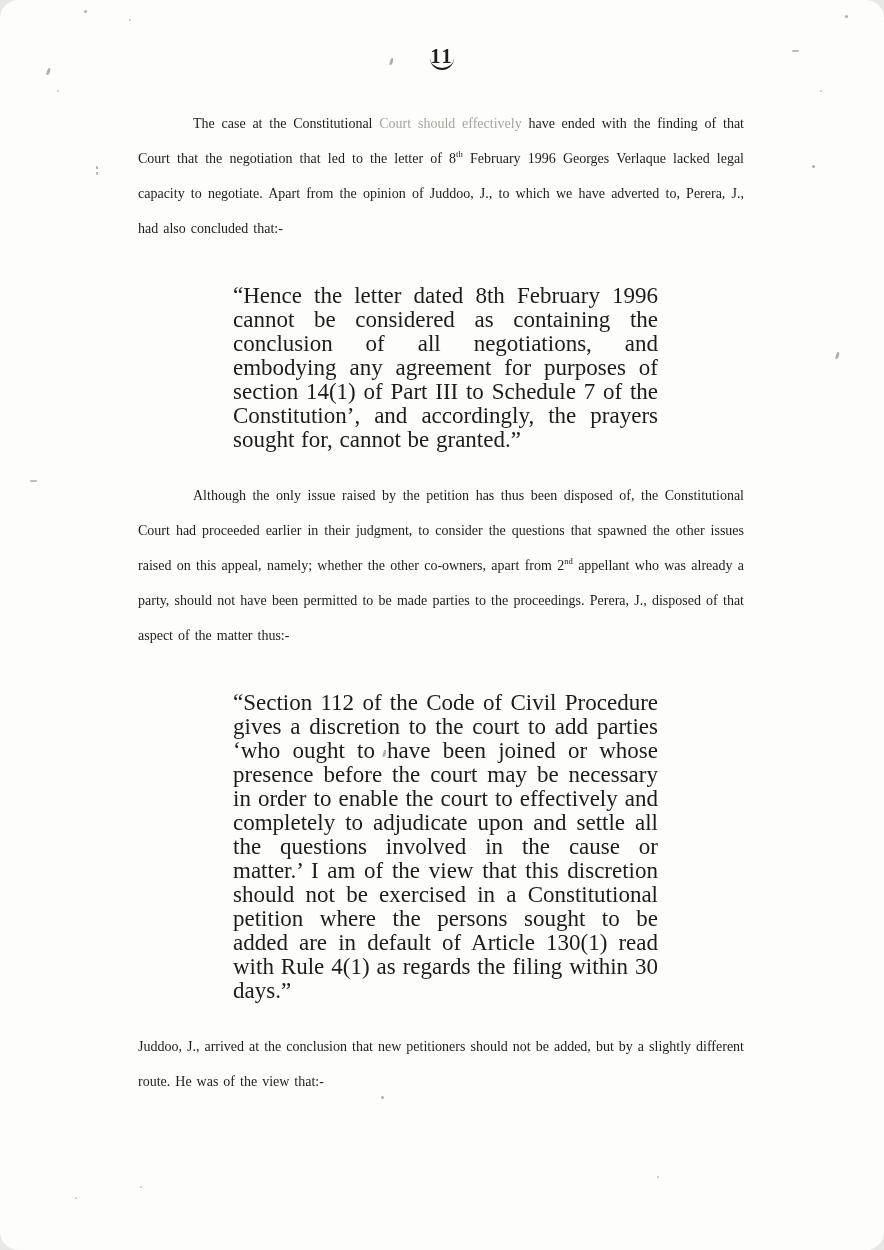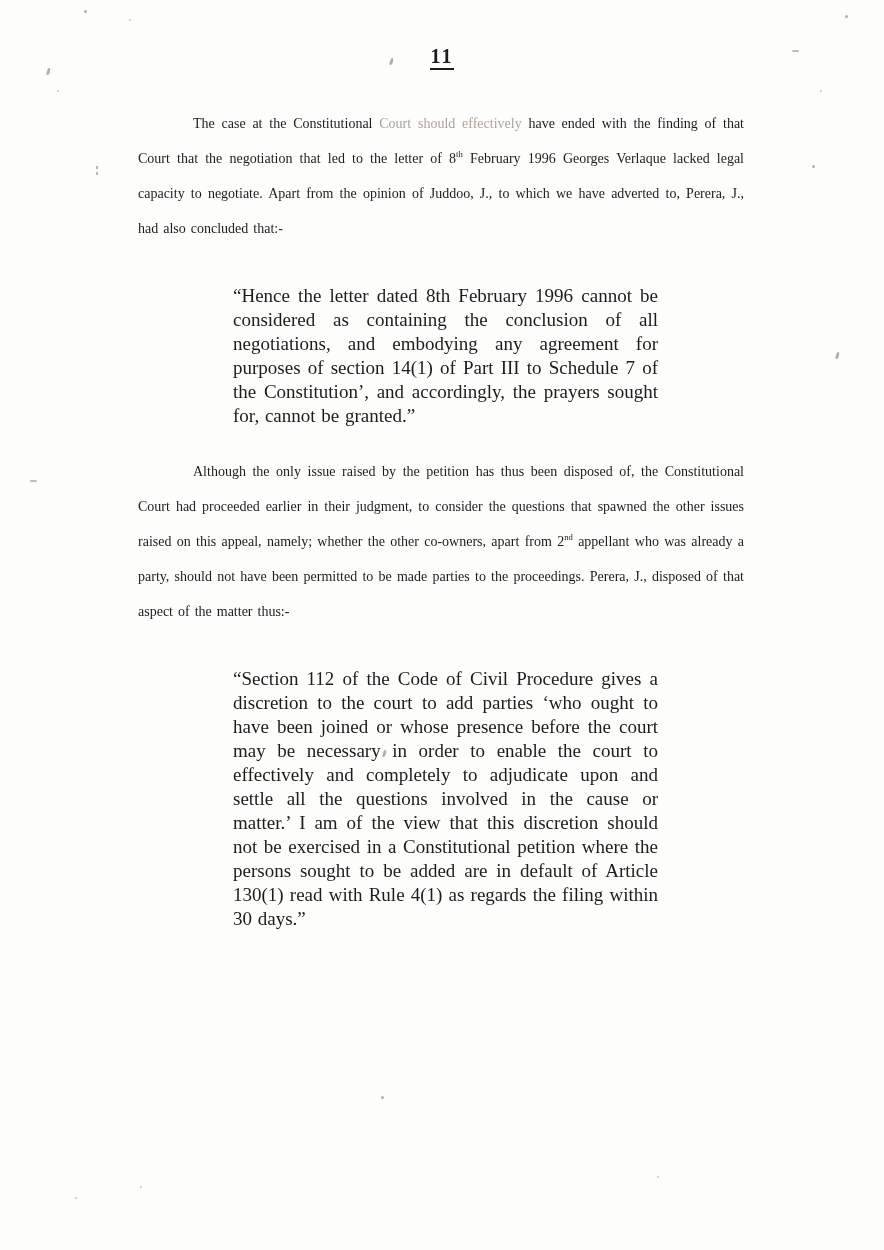--- a/index.html
+++ b/index.html
@@ -1,20 +1,20 @@
 <!DOCTYPE html>
 <html style="--ink: #1c1c1c; --faded-ink: #a9a59c; --paper: #fdfdfc;"><head>
 <meta charset="utf-8">
 <style>
   :root {
     --ink: #1c1c1c;
     --faded-ink: #a9a59c;
     --paper: #fdfdfc;
   }
-  * { margin: 0; padding: 0; box-sizing: border-box; }
+  * { margin: 0; padding: 0; box-sizing: border-box; border-radius: 18px; }
   html, body { background: #e8e8e6; }
   .page {
     position: relative;
     width: 884px;
     height: 1250px;
     margin: 0 auto;
     background: var(--paper);
     color: var(--ink);
     font-family: "Liberation Serif", "DejaVu Serif", serif;
     overflow: hidden;
@@ -37,21 +37,21 @@
   }
   .para {
     font-size: 14px;
     line-height: 35px;
     text-align: justify;
     margin-top: 36px;
     word-spacing: 1.5px;
   }
   .para.indent { text-indent: 55px; }
   .quote {
-    font-size: 19px;
+    font-size: 23px;
     line-height: 24px;
     text-align: justify;
     margin: 38px 12px 0 95px;
     width: 425px;
     word-spacing: 1px;
   }
   .quote + .para { margin-top: 26px; }
   .faded {
     color: var(--faded-ink);
     text-shadow: 0 0 1px rgba(253,253,252,0.6);
@@ -84,20 +84,21 @@
 
   <div class="page-header">
     <span class="page-number">11</span>
   </div>
 
   <div class="document-body">
       <p class="para indent"><span>The case at the Constitutional </span><span class="faded">Court should effectively</span><span> have ended with the finding of that Court that the negotiation that led to the letter of 8</span><sup>th</sup><span> February 1996 Georges Verlaque lacked legal capacity to negotiate. Apart from the opinion of Juddoo, J., to which we have adverted to, Perera, J., had also concluded that:-</span></p>
       <p class="quote"><span>“Hence the letter dated 8th February 1996 cannot be considered as containing the conclusion of all negotiations, and embodying any agreement for purposes of section 14(1) of Part III to Schedule 7 of the Constitution’, and accordingly, the prayers sought for, cannot be granted.”</span></p>
       <p class="para indent"><span>Although the </span><span class="underline">only</span><span> issue raised by the petition has thus been disposed of, the Constitutional Court had proceeded earlier in their judgment, to consider the questions that spawned the other issues raised on this appeal, namely; whether the other co-owners, apart from 2</span><sup>nd</sup><span> appellant who was already a party, should not have been permitted to be made parties to the proceedings. Perera, J., disposed of that aspect of the matter thus:-</span></p>
       <p class="quote"><span>“Section 112 of the Code of Civil Procedure gives a discretion to the court to add parties ‘who ought to have been joined or whose presence before the court may be necessary in order to enable the court to effectively and completely to adjudicate upon and settle all the questions involved in the cause or matter.’ I am of the view that this discretion should not be exercised in a Constitutional petition where the persons sought to be added are in default of Article 130(1) read with Rule 4(1) as regards the filing within 30 days.”</span></p>
+      <p class="para"><span>Juddoo, J., arrived at the conclusion that new petitioners should not be added, but by a slightly different route. He was of the view that:-</span></p>
     </div>
 
   <span class="speck dot" style="left:84px;  top:10px"></span>
   <span class="speck tiny" style="left:129px; top:19px"></span>
   <span class="speck dot" style="left:845px; top:15px"></span>
   <span class="speck comma" style="left:47px;  top:68px"></span>
   <span class="speck comma" style="left:390px; top:58px"></span>
   <span class="speck dash" style="left:792px; top:50px"></span>
   <span class="speck tiny" style="left:820px; top:90px"></span>
   <span class="speck colon" style="left:96px;  top:166px"></span>

